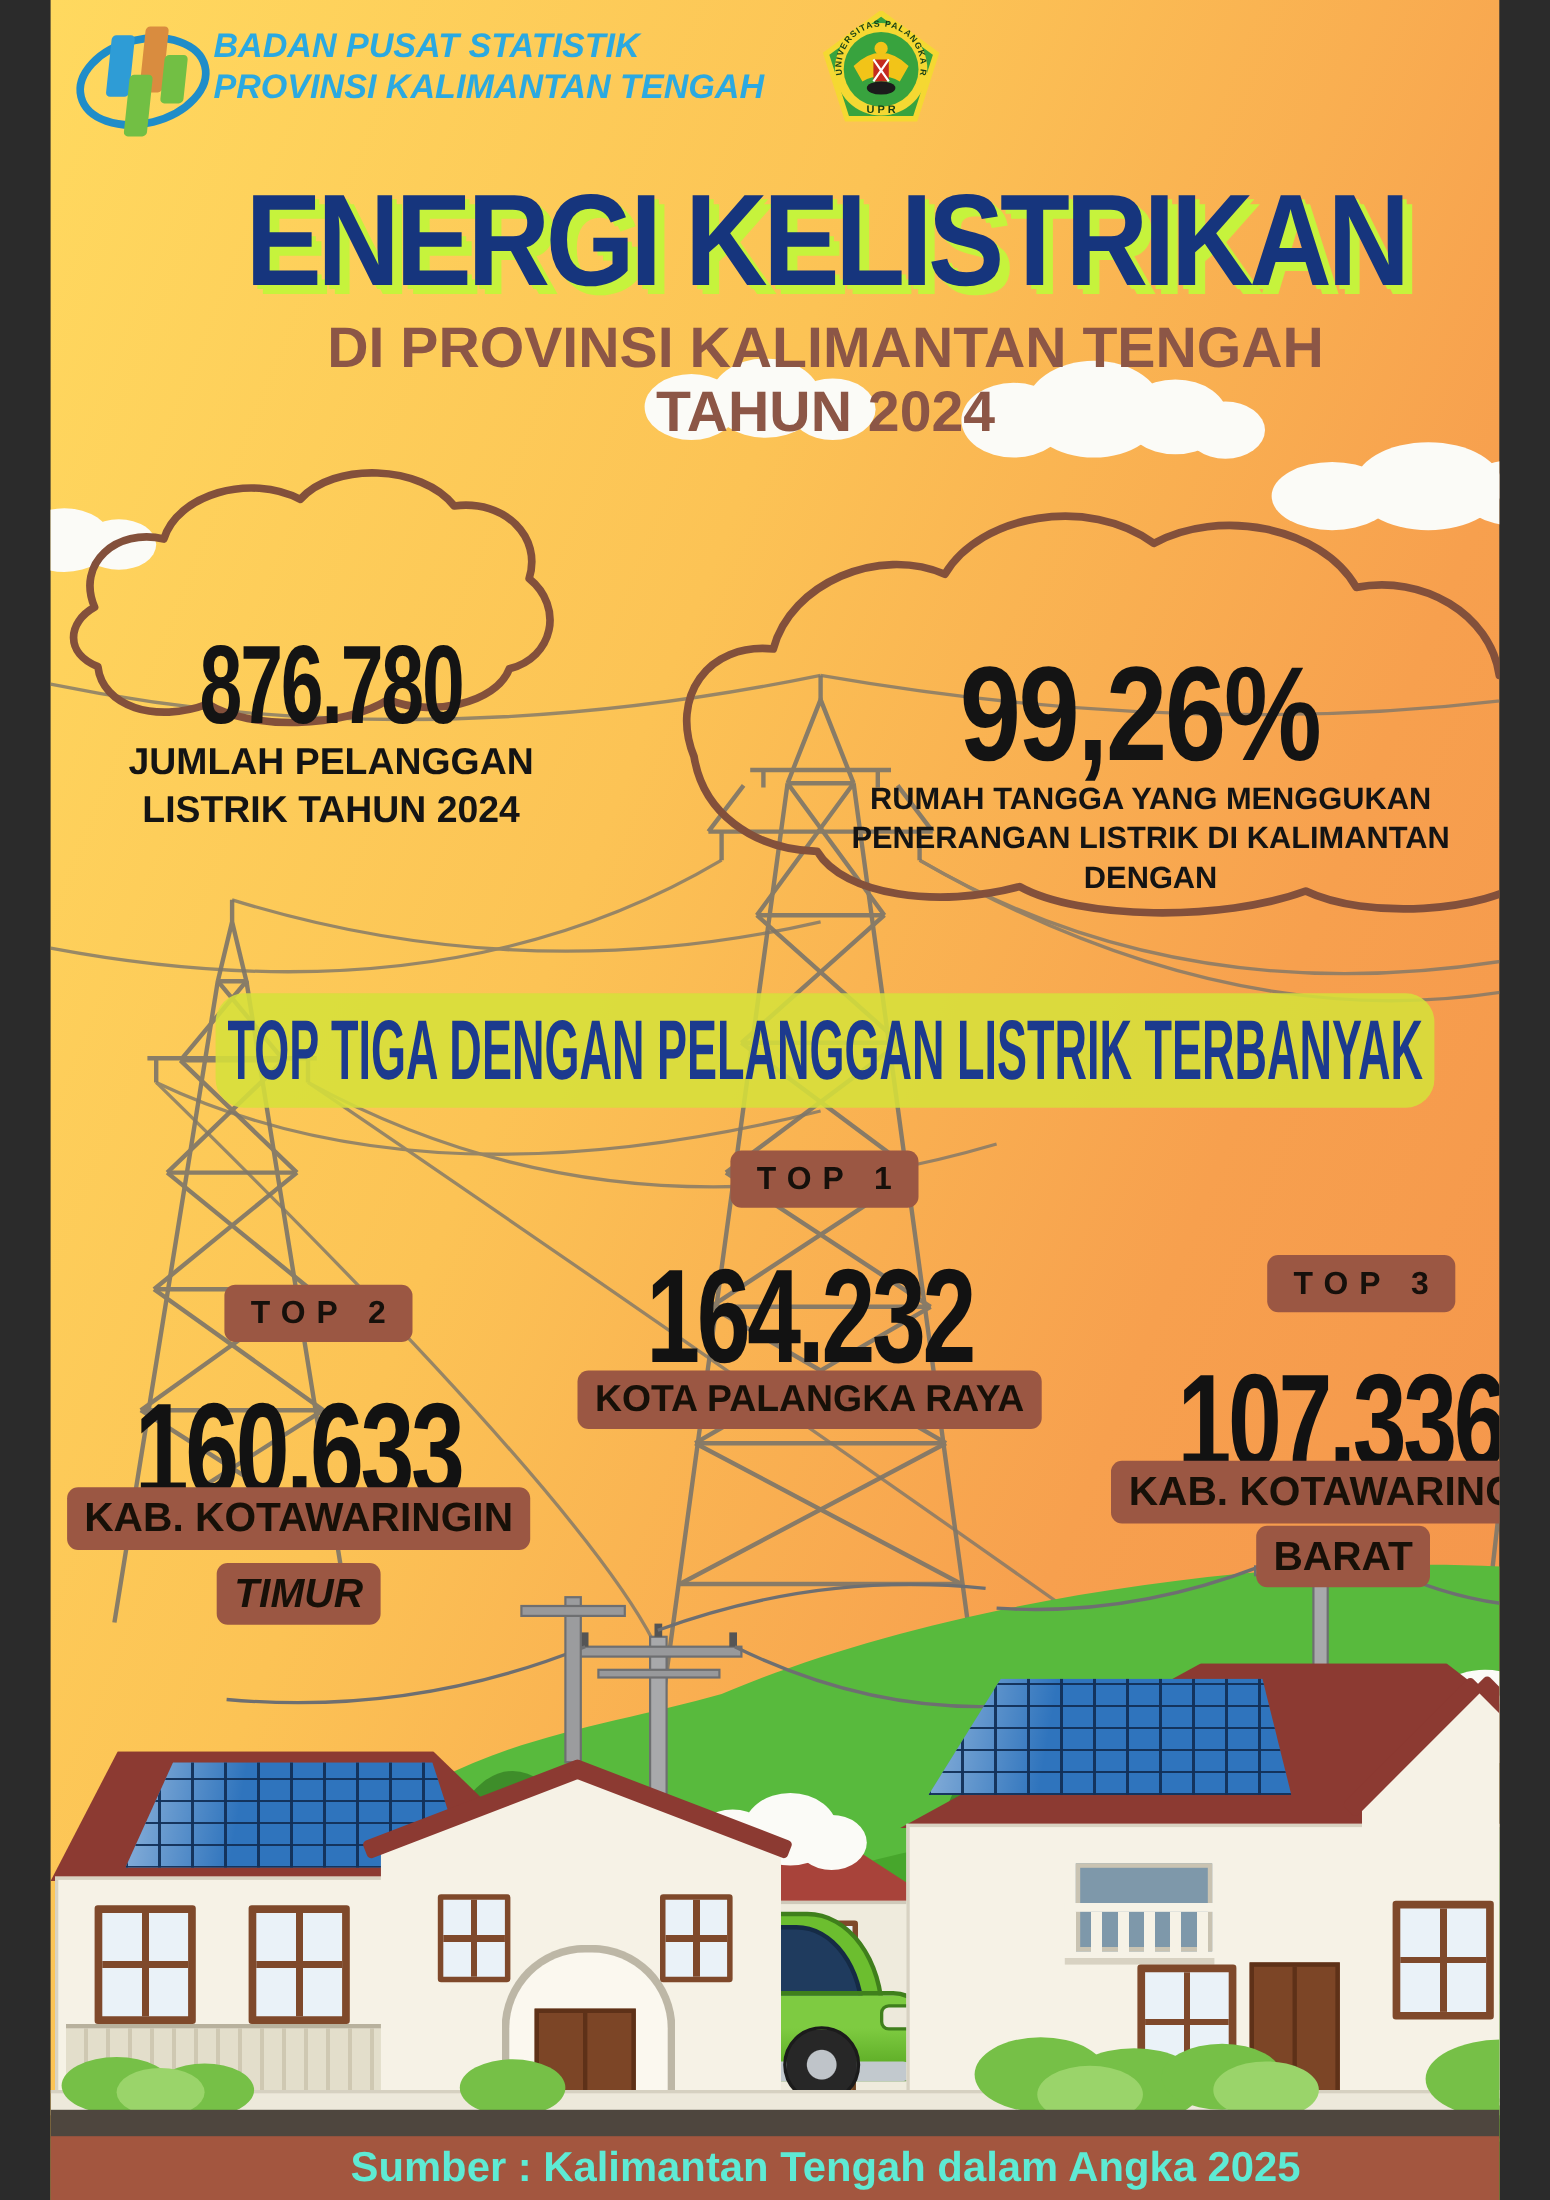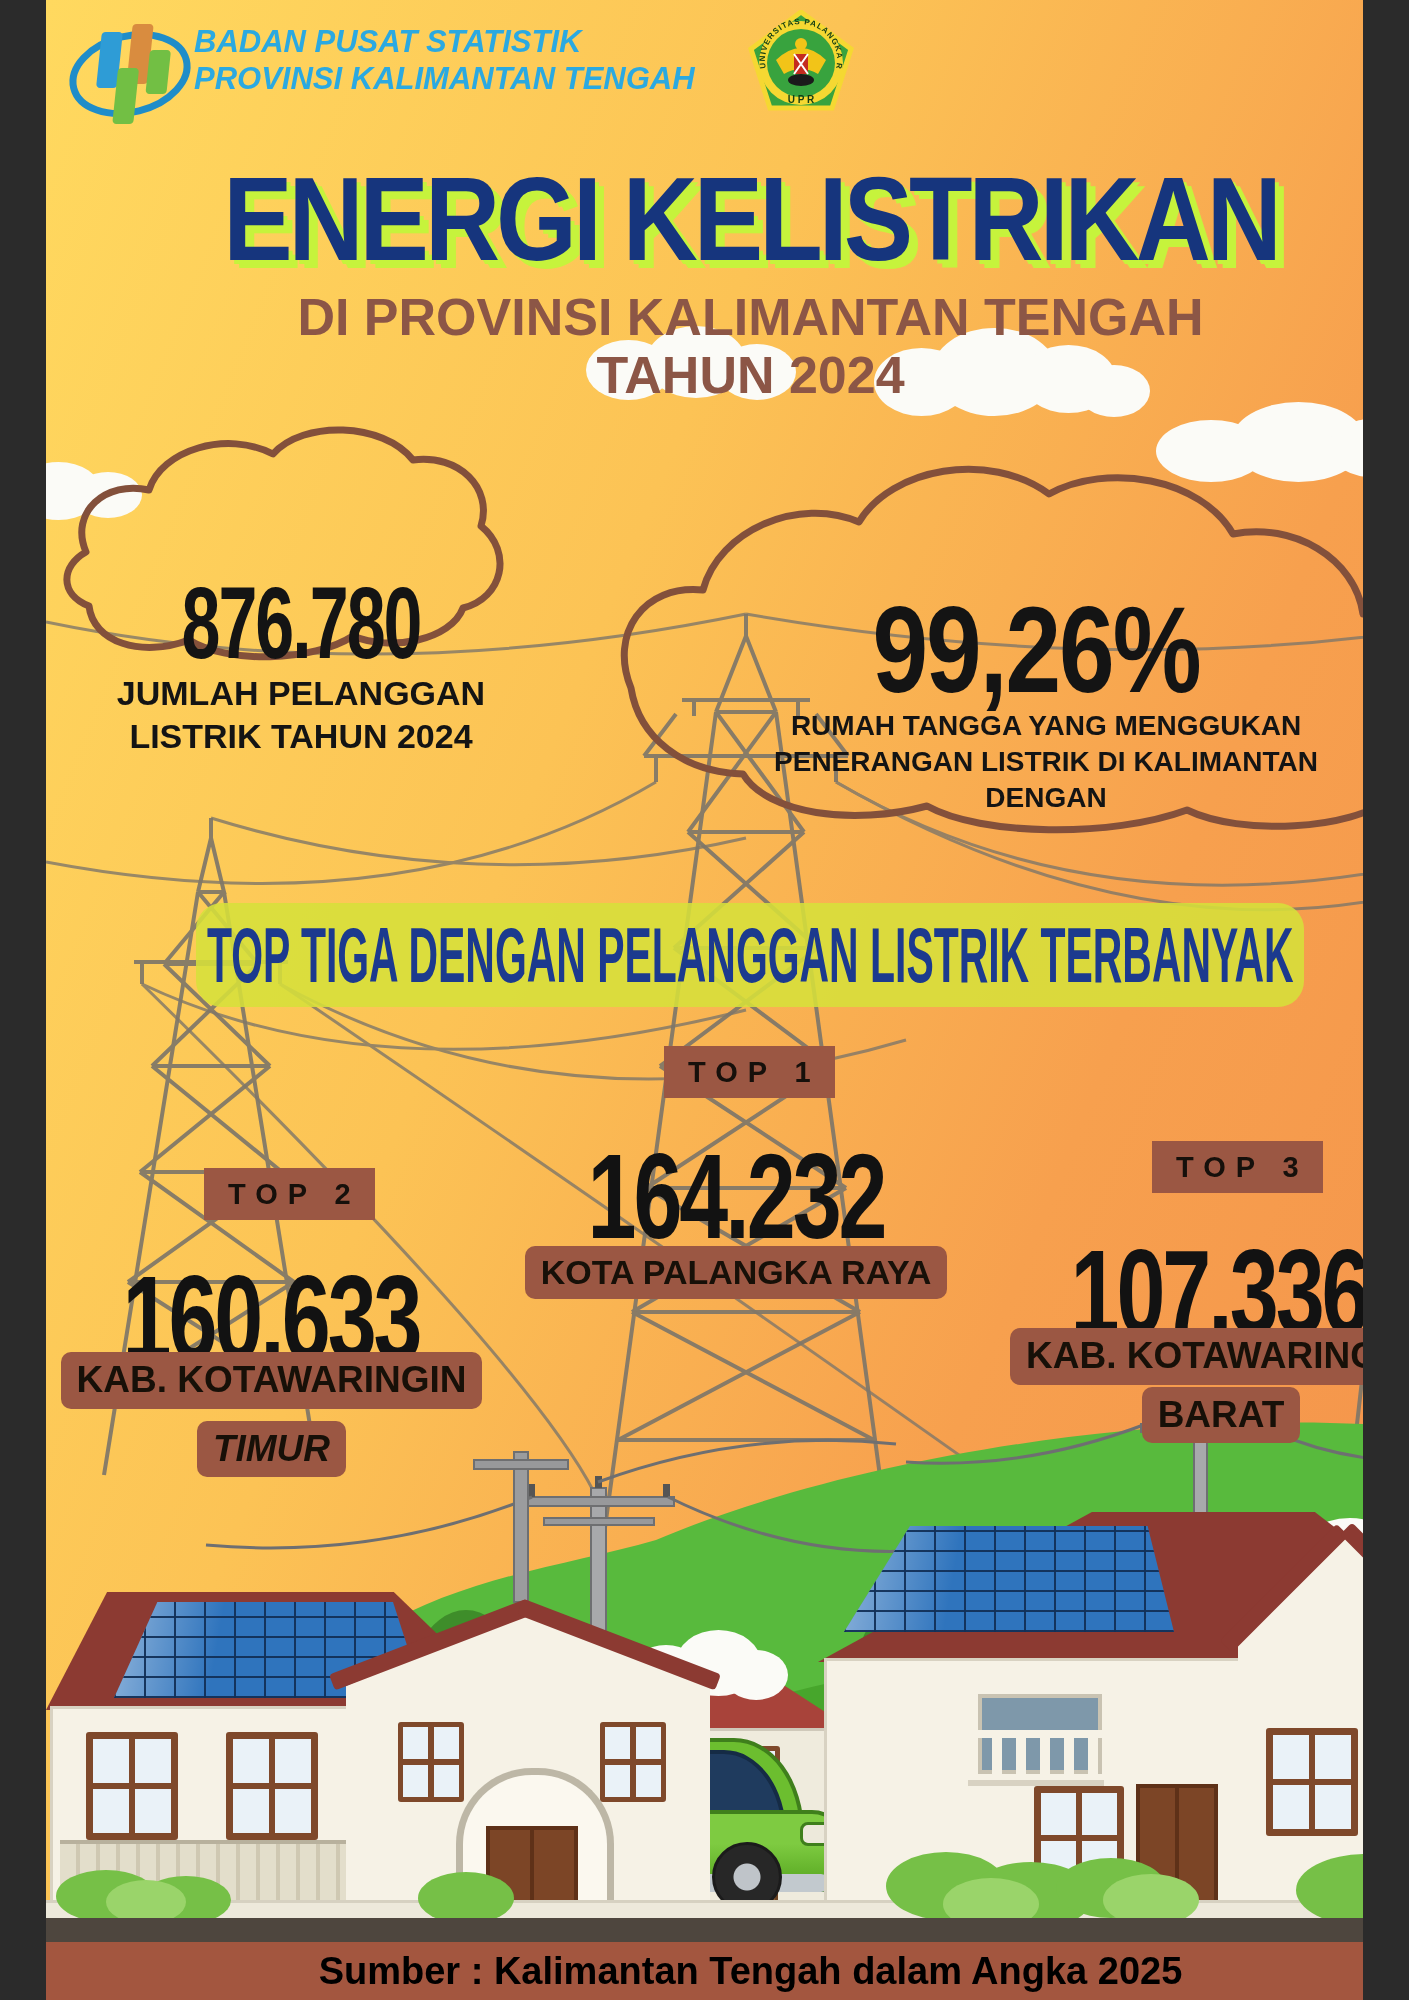--- a/index.html
+++ b/index.html
@@ -26,41 +26,41 @@
   .puff{position:absolute;background:#FBFBF7;border-radius:50%;}
   
   .stat-num{text-align:center;font-weight:900;color:#141414;line-height:1;}
   .stat-label{text-align:center;font-weight:800;color:#141414;}
   
   .banner{left:150px;top:903px;width:1108px;height:104px;background:rgba(214,224,58,0.88);
     border-radius:26px;display:flex;align-items:center;justify-content:center;z-index:2;}
   .banner span{font-weight:900;font-size:62px;color:#1C3A8E;white-space:nowrap;transform:scale(0.66,1.24);letter-spacing:0px;}
   
   .badge{position:absolute;background:#9B5743;color:#16100B;font-weight:800;font-size:29px;
-    letter-spacing:10px;padding:10px 14px 9px 24px;border-radius:0;z-index:4;}
+    letter-spacing:10px;padding:10px 14px 9px 24px;border-radius:10px;z-index:4;}
   .top-num{position:absolute;text-align:center;font-weight:900;font-size:88px;color:#121212;
     letter-spacing:-3px;transform:scale(1,1.38);transform-origin:top center;z-index:4;white-space:nowrap;}
   .top-label{position:absolute;text-align:center;z-index:4;line-height:1.35;}
   .pill{background:#9B5743;color:#171008;font-weight:800;font-size:37px;padding:7px 16px;border-radius:10px;display:inline-block;line-height:1.15;}
   
   #scene{left:0;top:0;width:1409px;height:2000px;z-index:3;pointer-events:none;}
   .win{position:absolute;background-color:#EAF2F8;border:7px solid #7F492B;border-radius:3px;
     background-image:
       linear-gradient(to right, transparent calc(50% - 3px), #7F492B calc(50% - 3px), #7F492B calc(50% + 3px), transparent calc(50% + 3px)),
       linear-gradient(to bottom, transparent calc(50% - 3px), #7F492B calc(50% - 3px), #7F492B calc(50% + 3px), transparent calc(50% + 3px));}
   .win.sm{border-width:5px;}
   .solar{background-image:
       repeating-linear-gradient(90deg, rgba(18,48,88,0.95) 0 2px, transparent 2px 30px),
       repeating-linear-gradient(0deg, rgba(18,48,88,0.95) 0 2px, transparent 2px 20px),
       linear-gradient(100deg, rgba(255,255,255,0.38) 6%, rgba(255,255,255,0) 34%),
       linear-gradient(#2F74BD,#2F74BD);}
   .roadside{left:0;top:1900px;width:1409px;height:20px;background:#EDE9DB;border-top:3px solid #D6D1C1;}
   .roaddark{left:0;top:1918px;width:1409px;height:26px;background:#4E463E;}
   .footer{left:0;top:1942px;width:1409px;height:58px;background:#A3563F;display:flex;align-items:center;justify-content:center;z-index:5;position:absolute;}
-  .footer span{font-weight:800;font-size:38px;color:#000000;}
+  .footer span{font-weight:800;font-size:38px;color:#5eead4;}
   .z1{z-index:1}.z2{z-index:2}
 </style>
 </head>
 <body>
 
 <div class="poster">
 
   <svg class="abs z1" width="1409" height="2000" viewBox="0 0 1409 2000" style="left:0;top:0;">
     <g stroke="#7F7769" stroke-width="4" fill="none" opacity="0.92">
 

